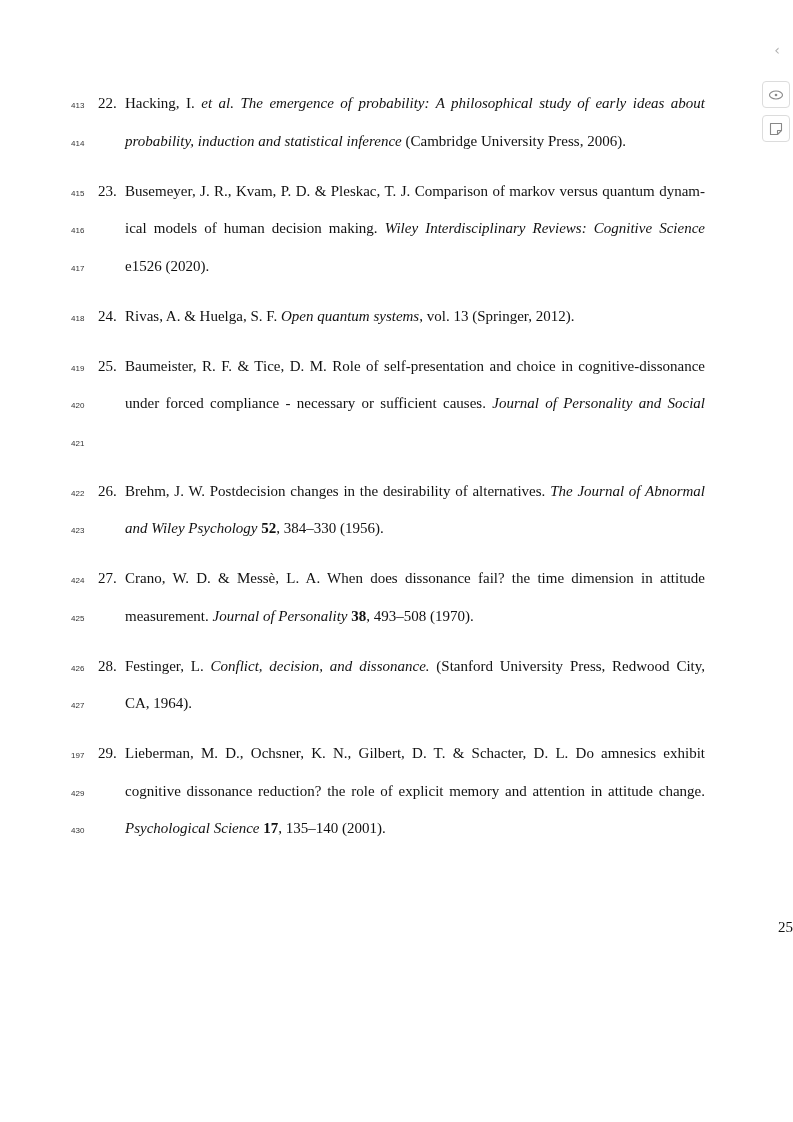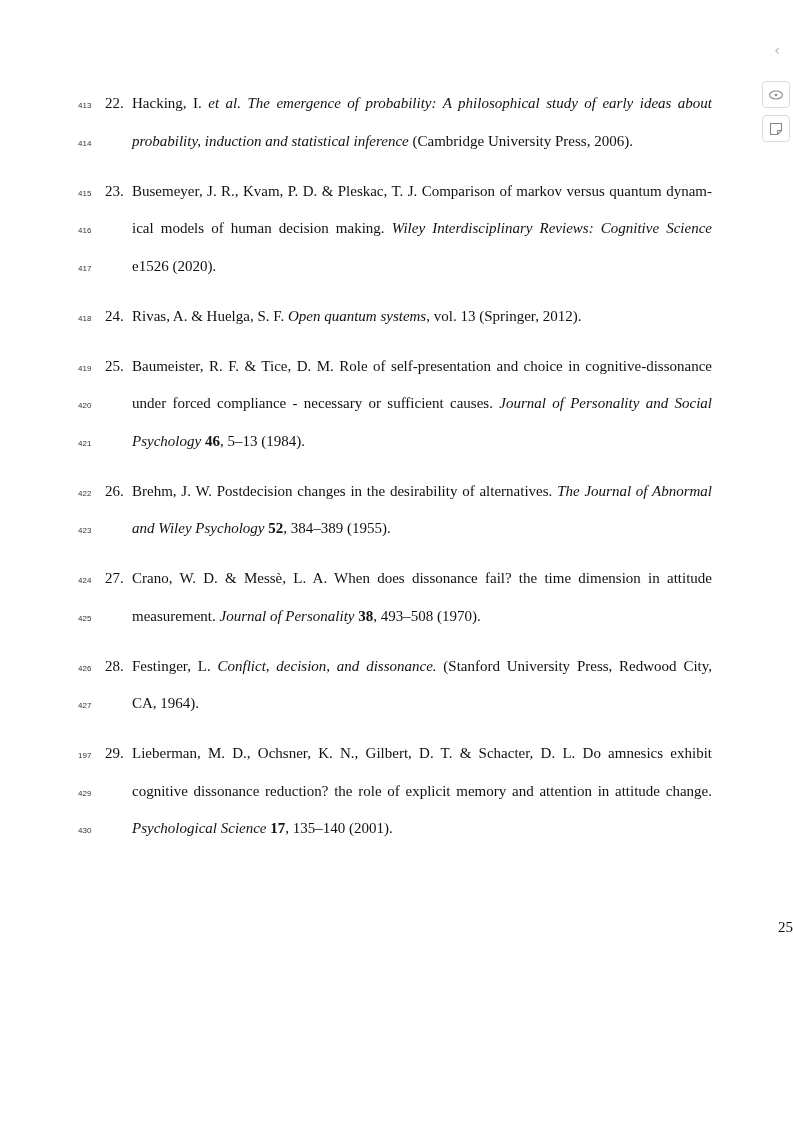--- a/index.html
+++ b/index.html
@@ -15,21 +15,21 @@
       font-family: "Liberation Serif", "DejaVu Serif", serif;
       color: #111111;
     }
     .page {
       position: absolute;
       left: 0; top: 0;
       width: 793px; height: 1122px;
     }
     .line {
       position: absolute;
-      left: 12px;
+      left: 5px;
       width: 685px;
       height: 20px;
     }
     .lineno {
       position: absolute;
       left: 66px;
       width: 16px;
       font-family: "Liberation Sans", "DejaVu Sans", sans-serif;
       font-size: 8px;
       color: #333333;
@@ -153,30 +153,29 @@
         <span class="lineno">419</span>
         <span class="refnum">25.</span>
         <span class="text justify"><span>Baumeister, R. F. &amp; Tice, D. M. Role of self-presentation and choice in cognitive-dissonance</span></span>
       </div>
       <div class="line" style="top: 395px;">
         <span class="lineno">420</span>
         <span class="text justify"><span>under forced compliance - necessary or sufficient causes.  </span><i>Journal of Personality and Social</i></span>
       </div>
       <div class="line" style="top: 432.5px;">
         <span class="lineno">421</span>
-        <span class="text"><i>Psychology</i><span> </span><b>46</b><span>, 5–13 (1984).</span></span>
       </div>
       <div class="line" style="top: 482.5px;">
         <span class="lineno">422</span>
         <span class="refnum">26.</span>
         <span class="text justify"><span>Brehm, J. W. Postdecision changes in the desirability of alternatives. </span><i>The Journal of Abnormal</i></span>
       </div>
       <div class="line" style="top: 520px;">
         <span class="lineno">423</span>
-        <span class="text"><i>and Wiley Psychology</i><span> </span><b>52</b><span>, 384–389 (1955).</span></span>
+        <span class="text"><i>and Wiley Psychology</i><span> </span><b>52</b><span>, 384–330 (1956).</span></span>
       </div>
       <div class="line" style="top: 570px;">
         <span class="lineno">424</span>
         <span class="refnum">27.</span>
         <span class="text justify"><span>Crano, W. D. &amp; Messè, L. A.  When does dissonance fail?  the time dimension in attitude</span></span>
       </div>
       <div class="line" style="top: 607.5px; padding-left: 24px;">
         <span class="lineno">425</span>
         <span class="text"><span>measurement.  </span><i>Journal of Personality</i><span> </span><b>38</b><span>, 493–508 (1970).</span></span>
       </div>

